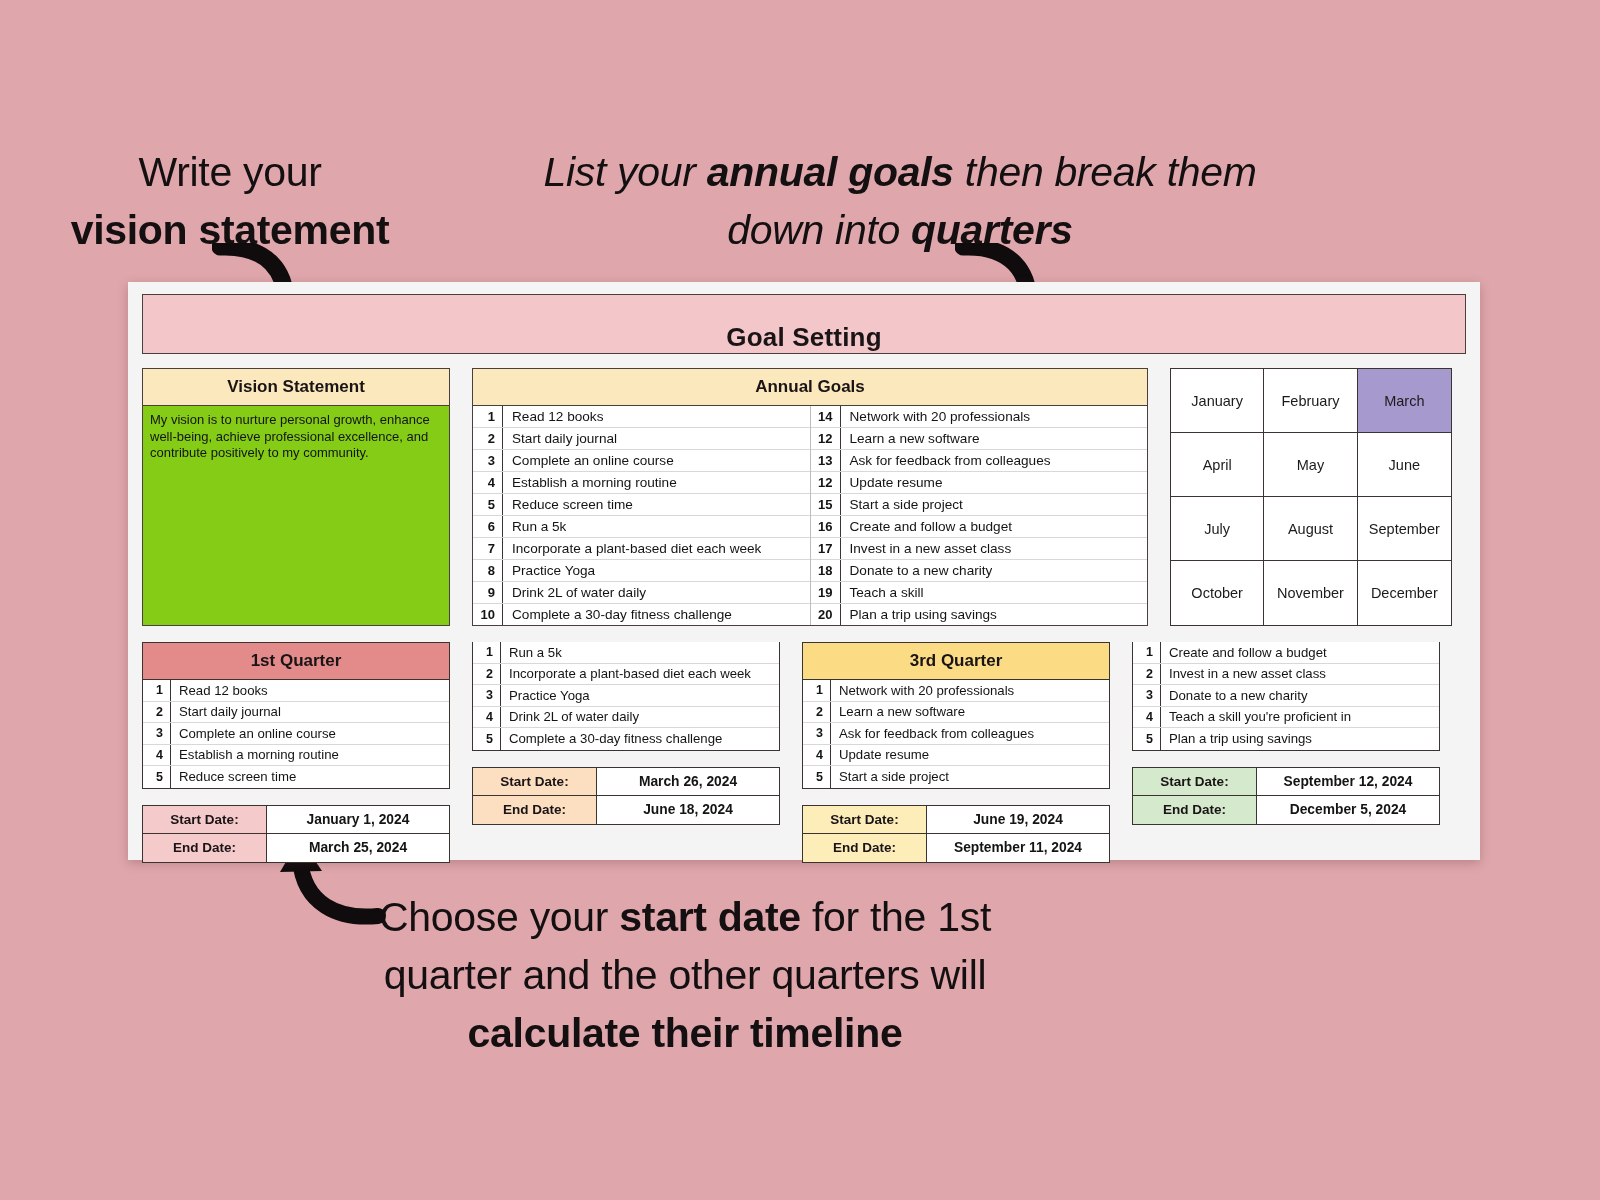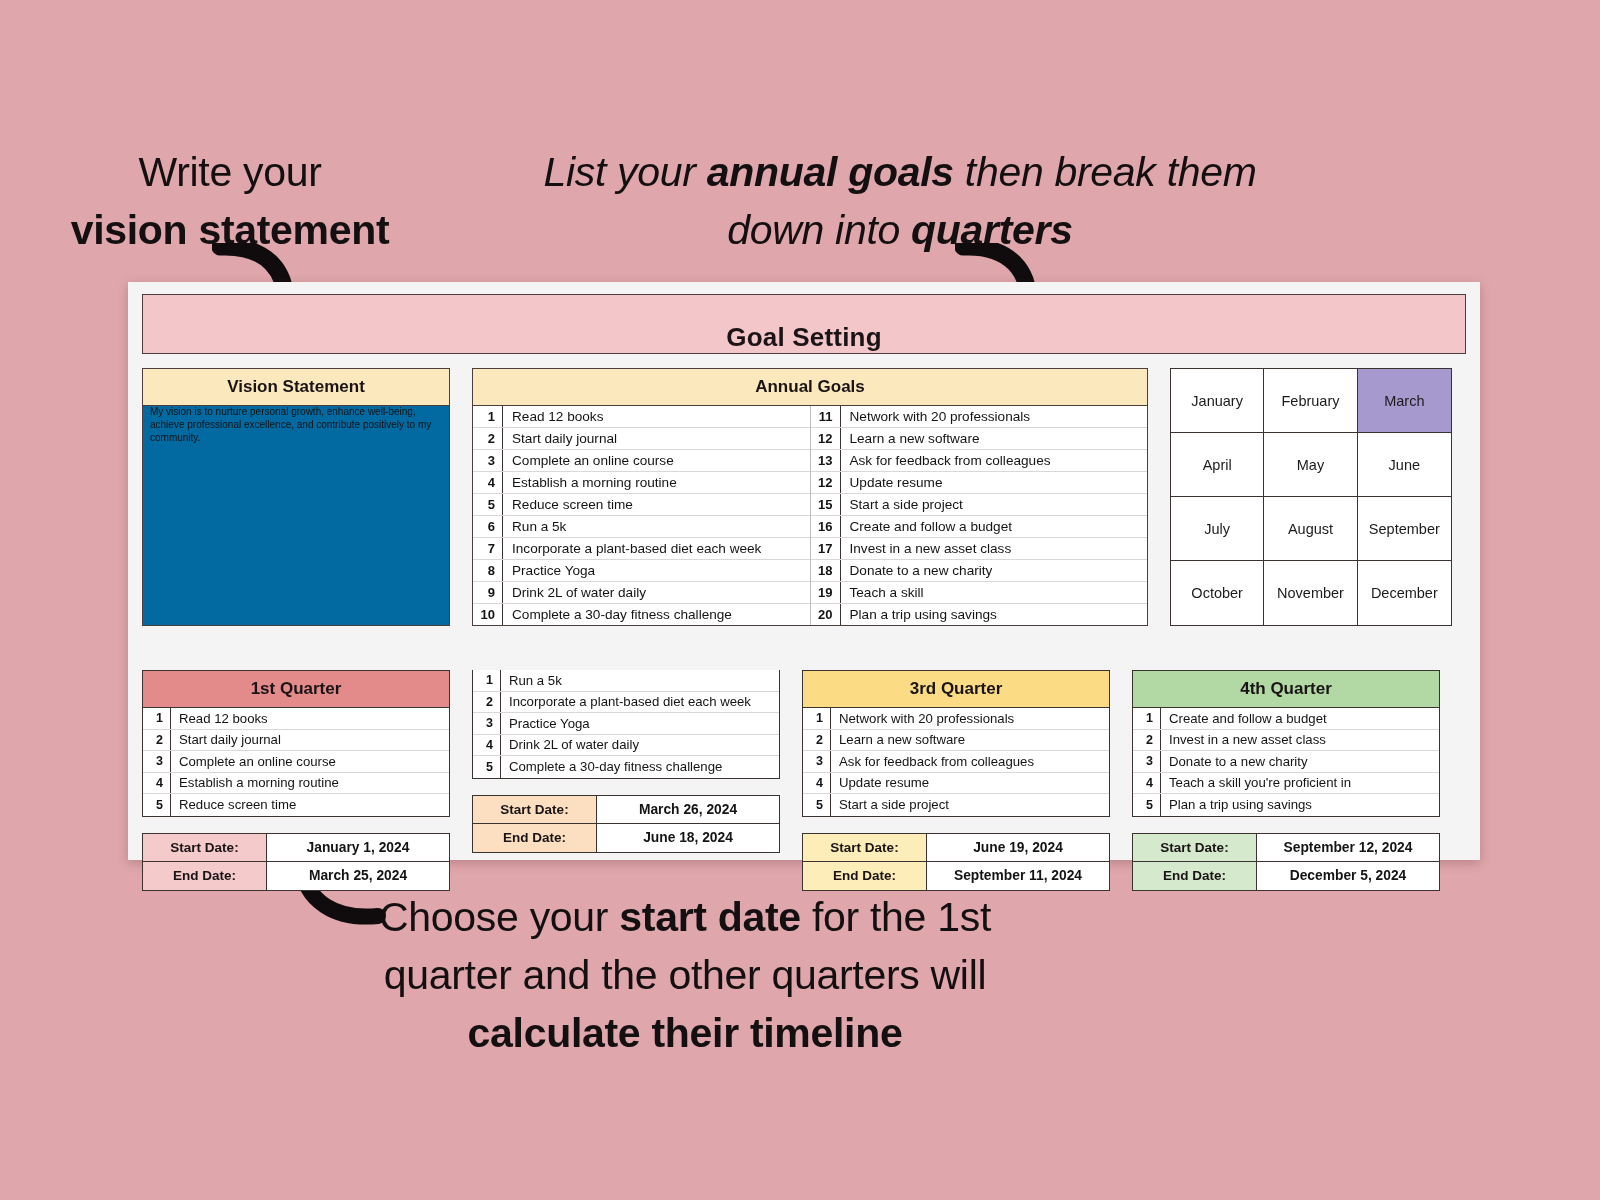--- a/index.html
+++ b/index.html
@@ -81,25 +81,25 @@
     justify-content: center;
     font-size: 17px;
     font-weight: 700;
     color: #1a1416;
   }
 
   
   #vision-panel { width: 308px; display: flex; flex-direction: column; }
   #vision-body {
     flex: 1;
-    background: #0369a1;
+    background: #84cc16;
     border: 1px solid #4a3f3c;
     border-top: none;
-    padding: 0 7px;
-    font-size: 10px;
+    padding: 6px 7px;
+    font-size: 13px;
     line-height: 1.28;
     color: #141414;
   }
 
   
   #goals-panel { width: 676px; display: flex; flex-direction: column; }
   #goals-lists {
     flex: 1;
     display: flex;
     background: #fff;
@@ -161,21 +161,21 @@
   .month-cell:nth-child(3n) { border-right: none; }
   .month-cell:nth-child(n+10) { border-bottom: none; }
   .month-cell.active { background: #a699ce; }
 
   
   #lower-row {
     display: flex;
     gap: 22px;
     margin-top: 16px;
   }
-  .q-block { width: 308px; margin-top: 28px; }
+  .q-block { width: 308px; }
 
   .q-head {
     height: 38px;
     border: 1px solid #3a3330;
     display: flex;
     align-items: center;
     justify-content: center;
     font-size: 17px;
     font-weight: 700;
     color: #1a1416;
@@ -341,21 +341,21 @@
               <div class="goal-num">9</div>
               <div class="goal-txt">Drink 2L of water daily</div>
             </div>
             <div class="goal-row">
               <div class="goal-num">10</div>
               <div class="goal-txt">Complete a 30-day fitness challenge</div>
             </div>
           </div>
         <div class="goal-col" id="goals-right">
             <div class="goal-row">
-              <div class="goal-num">11</div>
+              <div class="goal-num">14</div>
               <div class="goal-txt">Network with 20 professionals</div>
             </div>
             <div class="goal-row">
               <div class="goal-num">12</div>
               <div class="goal-txt">Learn a new software</div>
             </div>
             <div class="goal-row">
               <div class="goal-num">13</div>
               <div class="goal-txt">Ask for feedback from colleagues</div>
             </div>
@@ -513,23 +513,20 @@
             <div class="q-date-label" style="background: rgb(253, 238, 185);">Start Date:</div>
             <div class="q-date-val">June 19, 2024</div>
           </div>
           <div class="q-date-row ">
             <div class="q-date-label" style="background: rgb(253, 238, 185);">End Date:</div>
             <div class="q-date-val">September 11, 2024</div>
           </div>
         </div>
       </div>
       <div class="q-block">
-        <div class="q-head" style="background: rgb(178, 216, 163);">
-          <span>4th Quarter</span>
-        </div>
         <div class="q-list">
           <div class="q-row">
             <div class="q-num">1</div>
             <div class="q-txt">Create and follow a budget</div>
           </div>
           <div class="q-row">
             <div class="q-num">2</div>
             <div class="q-txt">Invest in a new asset class</div>
           </div>
           <div class="q-row">

